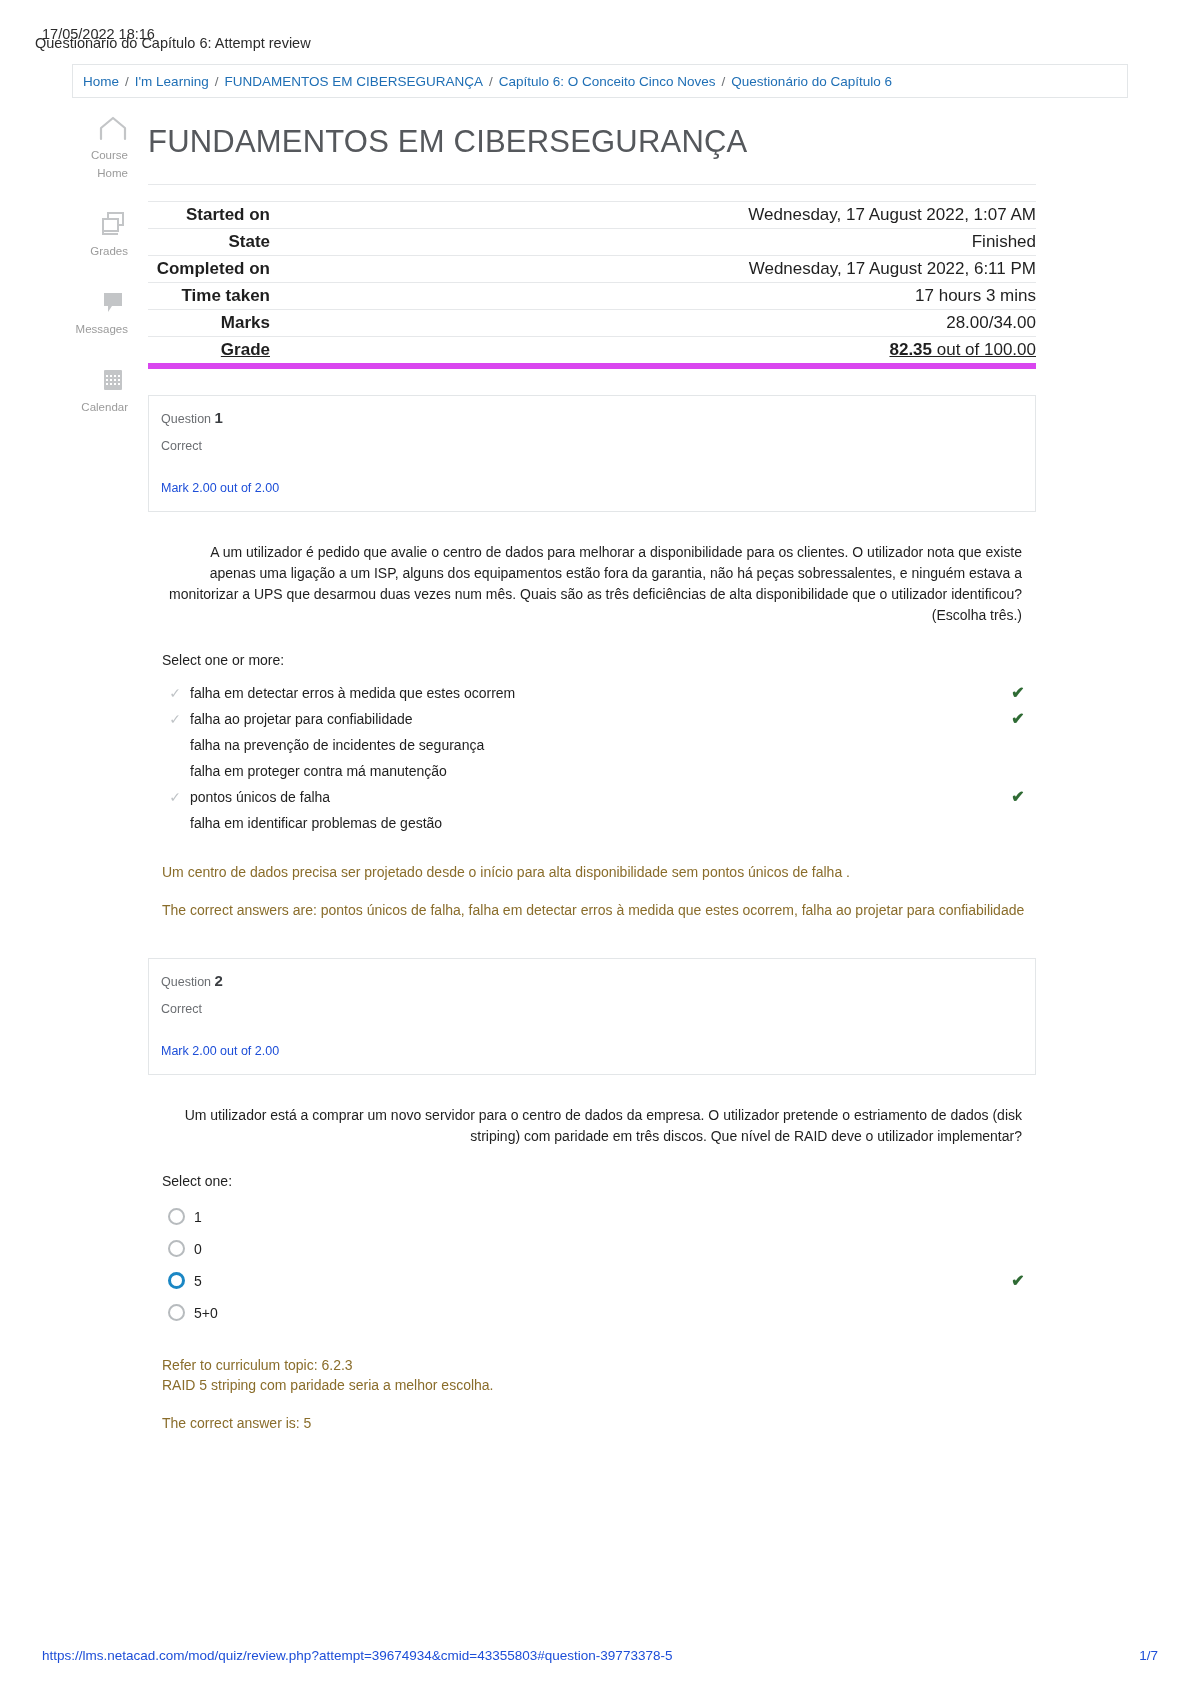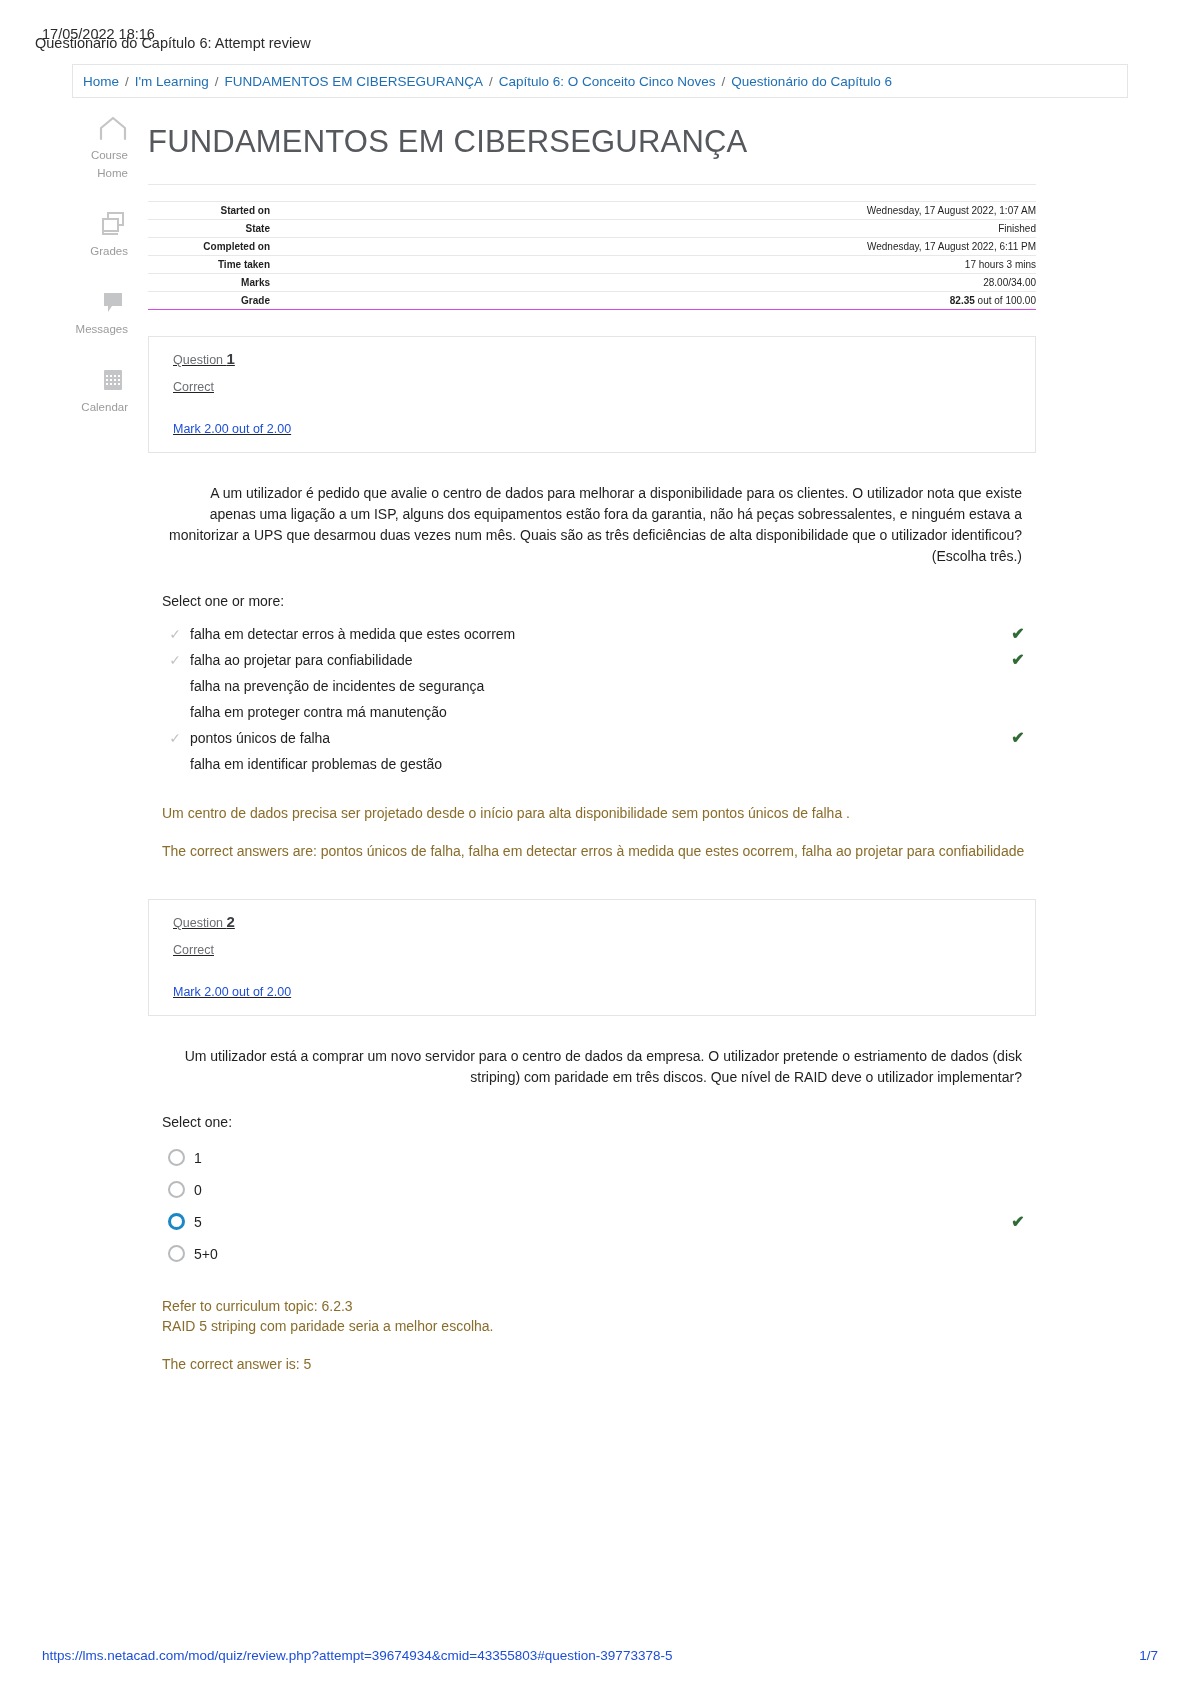--- a/index.html
+++ b/index.html
@@ -103,24 +103,24 @@
     border: 0;
     border-top: 1px solid #e6e8ea;
     margin: 20px 0 0 0;
   }
 
   
   table.summary {
     width: 888px;
     border-collapse: collapse;
     margin-top: 16px;
-    font-size: 10px;
+    font-size: 17px;
   }
   table.summary tr { border-top: 1px solid #e6e8ea; }
-  table.summary tr:last-child { border-bottom: 1px solid #d946ef; }
+  table.summary tr:last-child { border-bottom: 6px solid #d946ef; text-decoration: underline; }
   table.summary th {
     width: 130px;
     text-align: right;
     font-weight: bold;
     color: #1f1f1f;
     padding: 3px 8px 3px 0;
     vertical-align: top;
     white-space: nowrap;
   }
   table.summary td {
@@ -133,22 +133,21 @@
   table.summary td b { font-weight: bold; }
 
   
   .question {
     margin-top: 24px;
   }
   .q-info {
     border: 1px solid #e3e6e8;
     background: #ffffff;
     width: 888px;
-    padding: 12px 0 12px 24px;
-    text-decoration: underline;
+    padding: 12px 0 12px 12px;
   }
   .q-no {
     font-size: 12.5px;
     color: #6b6e72;
     line-height: 20px;
   }
   .q-no b {
     font-size: 15px;
     color: #3b3e42;
     font-weight: bold;

